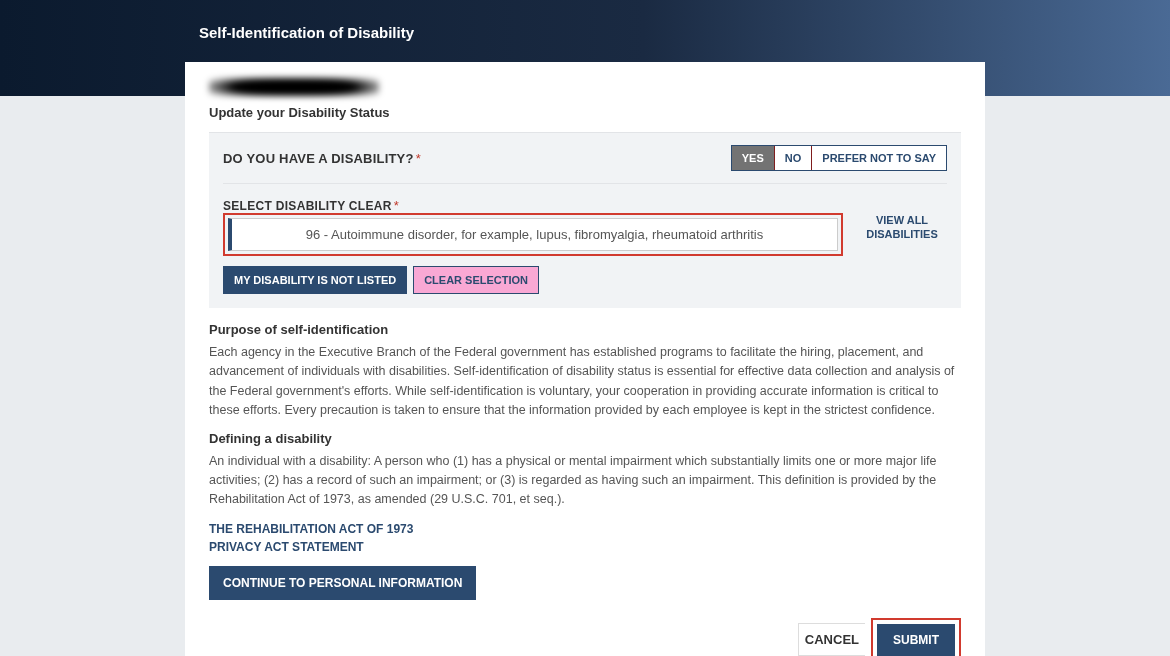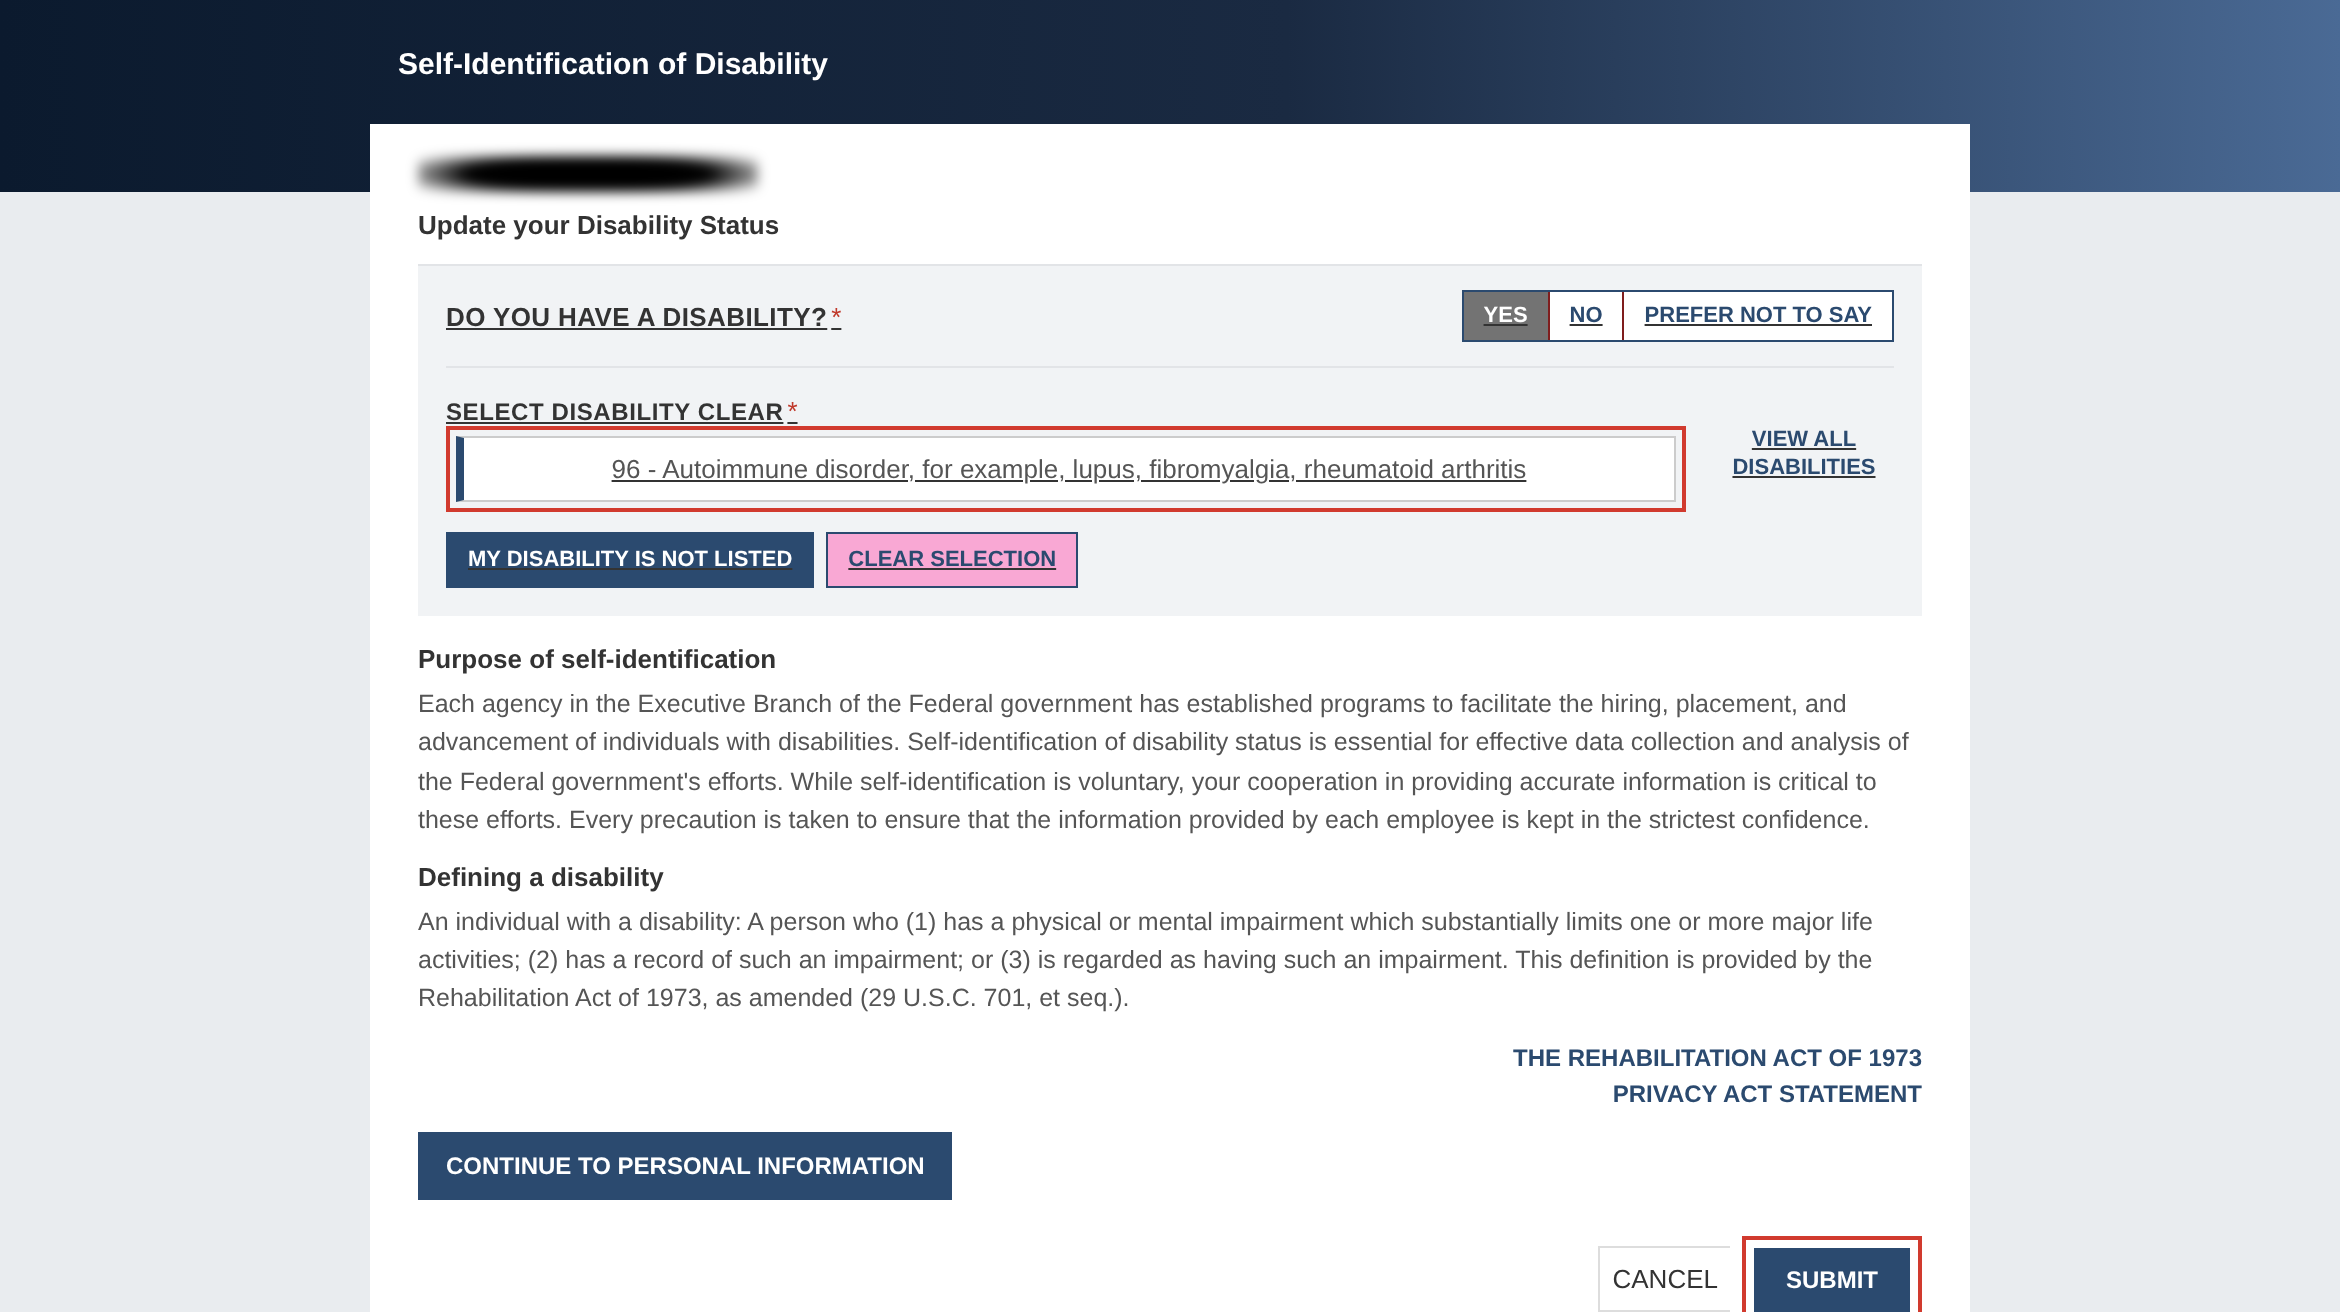--- a/index.html
+++ b/index.html
@@ -41,21 +41,20 @@
   .subtitle {
     font-weight: 700;
     font-size: 13px;
     margin-bottom: 12px;
   }
   .section-grey {
     background: #f1f3f5;
     border-top: 1px solid #e2e4e7;
     padding: 12px 14px 14px 14px;
     margin-bottom: 14px;
-    text-decoration: underline;
   }
   .q-row {
     display: flex;
     align-items: center;
     justify-content: space-between;
     border-bottom: 1px solid #e2e4e7;
     padding-bottom: 12px;
     margin-bottom: 14px;
   }
   .q-label {
@@ -120,42 +119,42 @@
     cursor: pointer;
     border: 1px solid #2b4a6f;
   }
   .btn-primary { background: #2b4a6f; color: #fff; }
   .btn-outline { background: #f9a8d4; color: #2b4a6f; text-align: center; }
 
   .body-h { font-weight: 700; margin: 10px 0 6px 0; font-size: 13px; }
   .body-p { font-size: 12.5px; line-height: 1.55; color: #555; margin-bottom: 10px; }
 
   .link-block { margin-top: 8px; }
-  .link-line { color: #2b4a6f; font-weight: 700; font-size: 12px; line-height: 1.5; cursor: pointer; text-align: right; }
+  .link-line { color: #2b4a6f; font-weight: 700; font-size: 12px; line-height: 1.5; cursor: pointer; }
 
   .continue-btn {
     margin-top: 10px;
     background: #2b4a6f;
     color: #fff;
     font-weight: 700;
     font-size: 12px;
     padding: 10px 14px;
     display: inline-block;
     cursor: pointer;
   }
 
   .footer-actions {
     display: flex;
     justify-content: flex-end;
     align-items: center;
     gap: 6px;
     margin-top: 18px;
   }
   .cancel-txt {
-    font-weight: 400;
+    font-weight: 700;
     font-size: 13px;
     color: #333;
     padding: 8px 6px;
     cursor: pointer;
     background:#fff;
     border:1px solid #ddd;
     border-right:none;
   }
   .submit-wrap {
     border: 2px solid #d13a2e;

